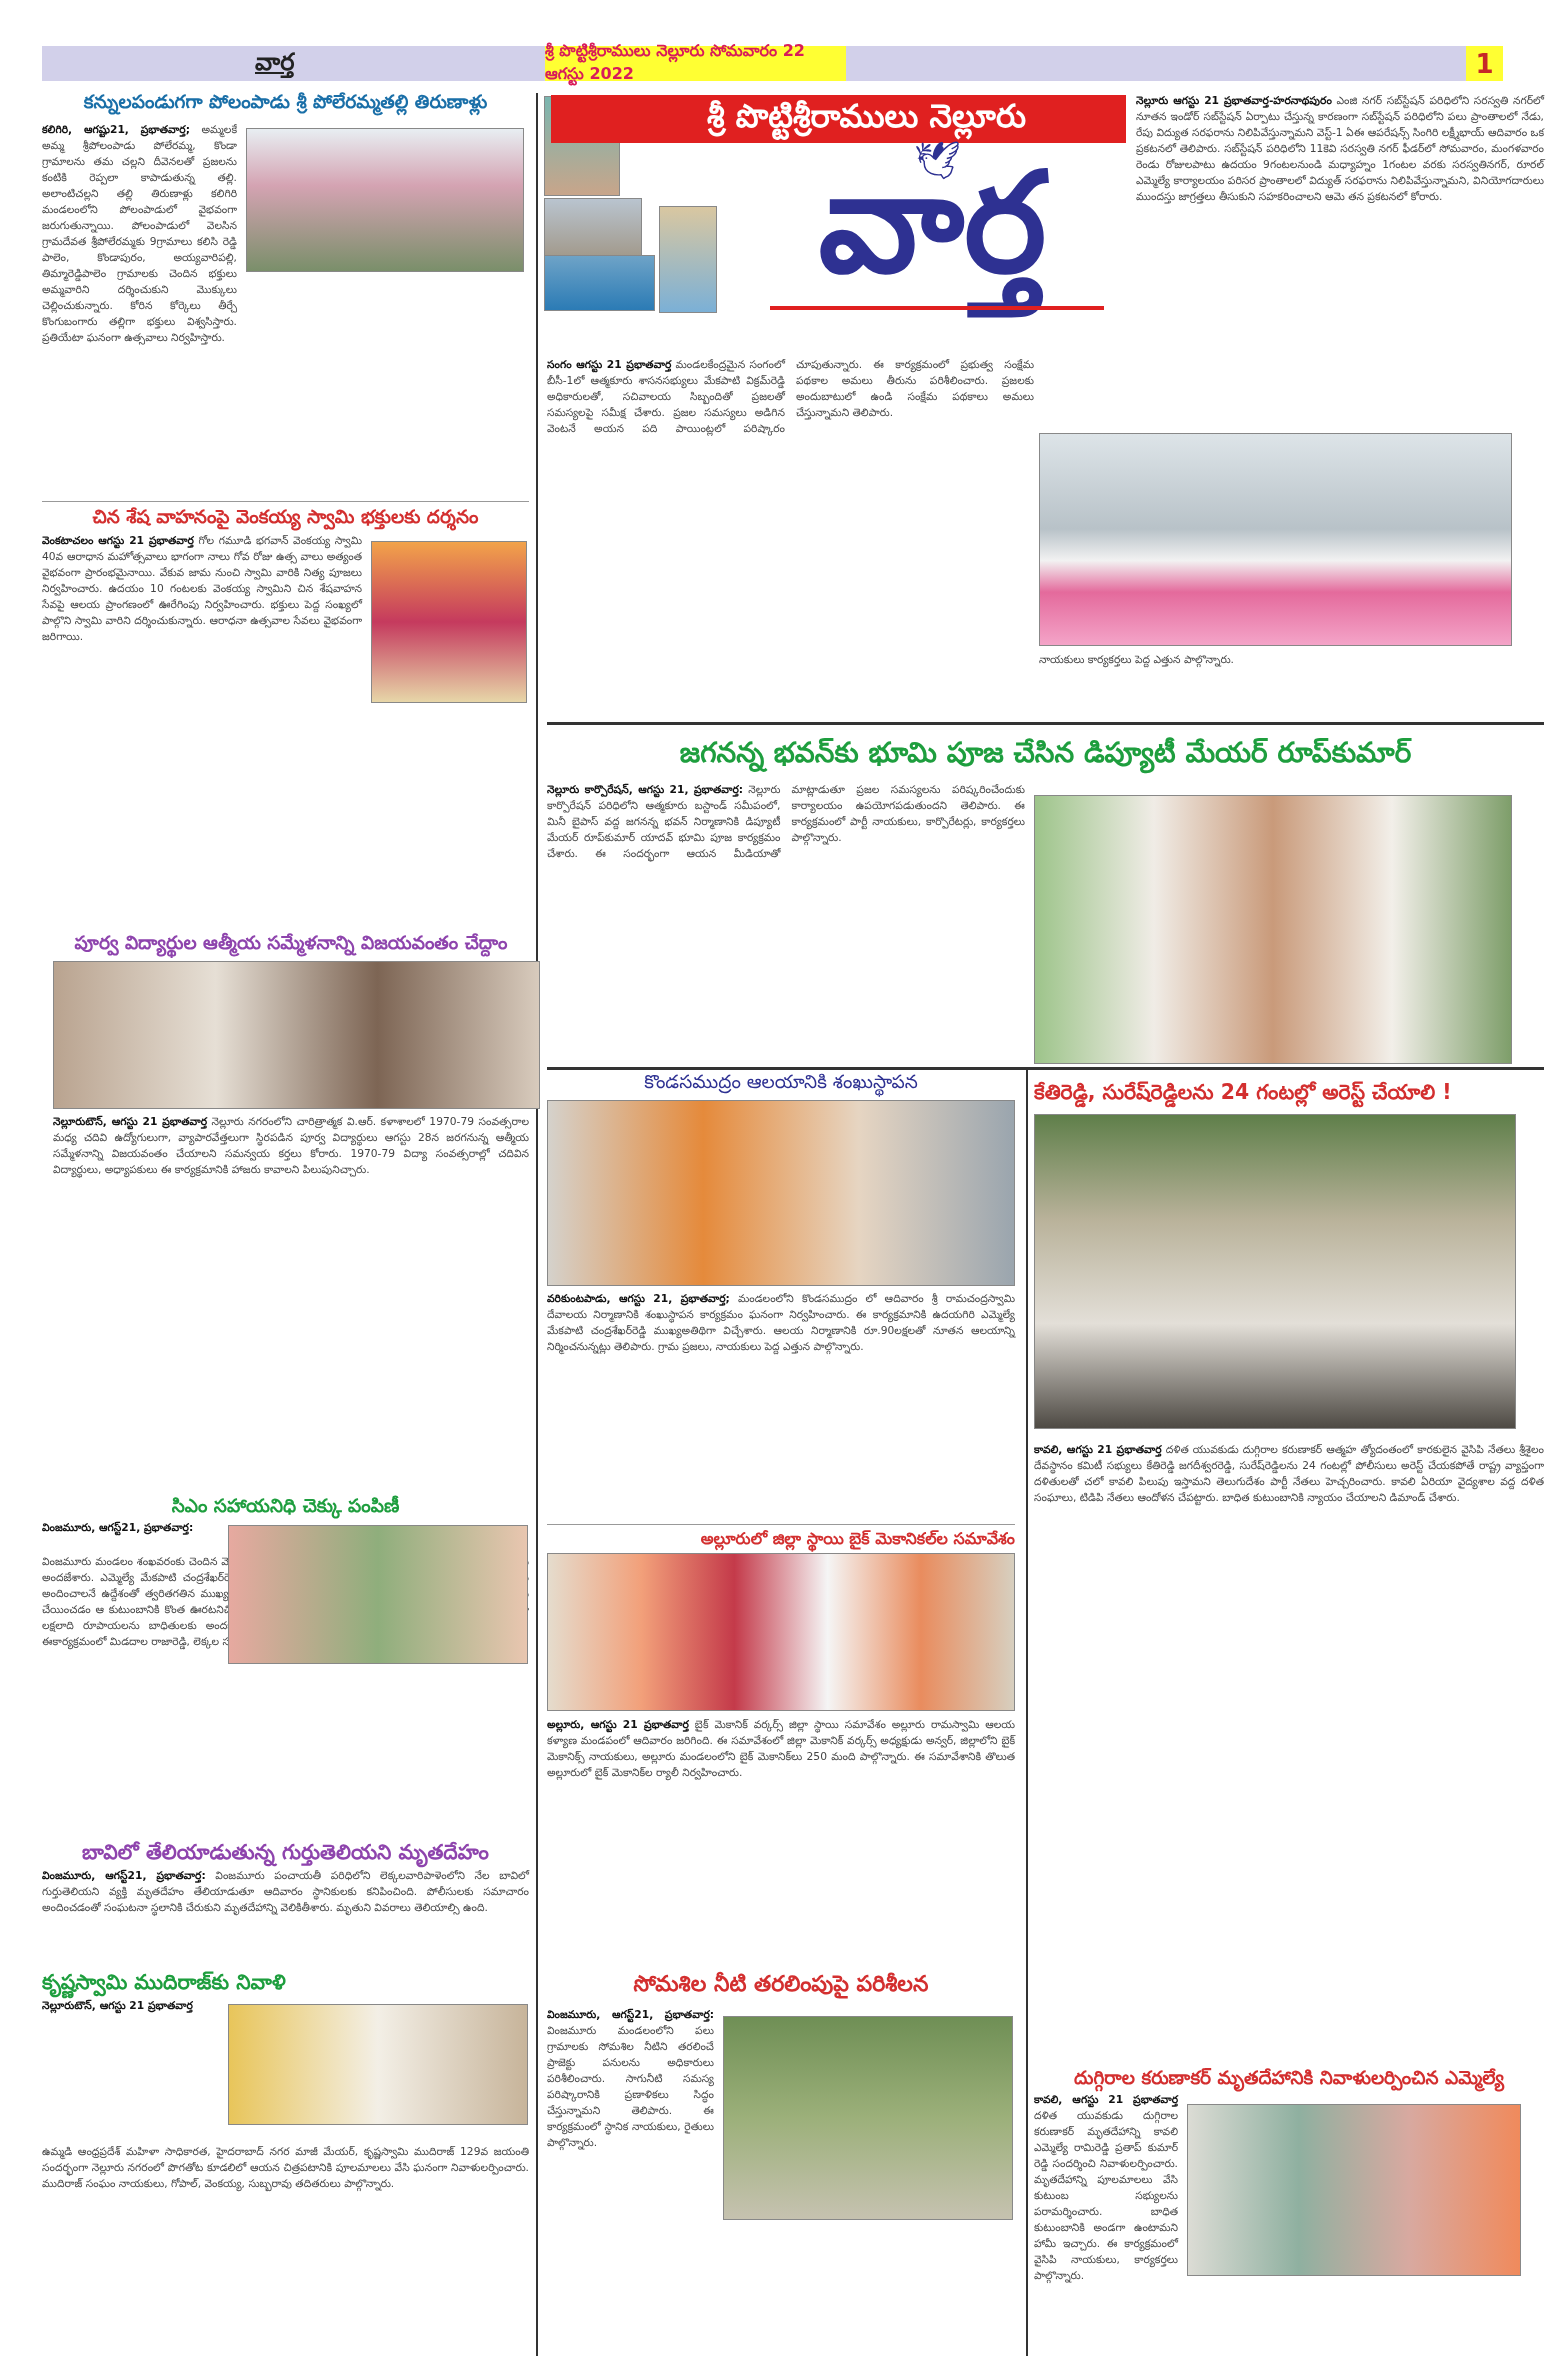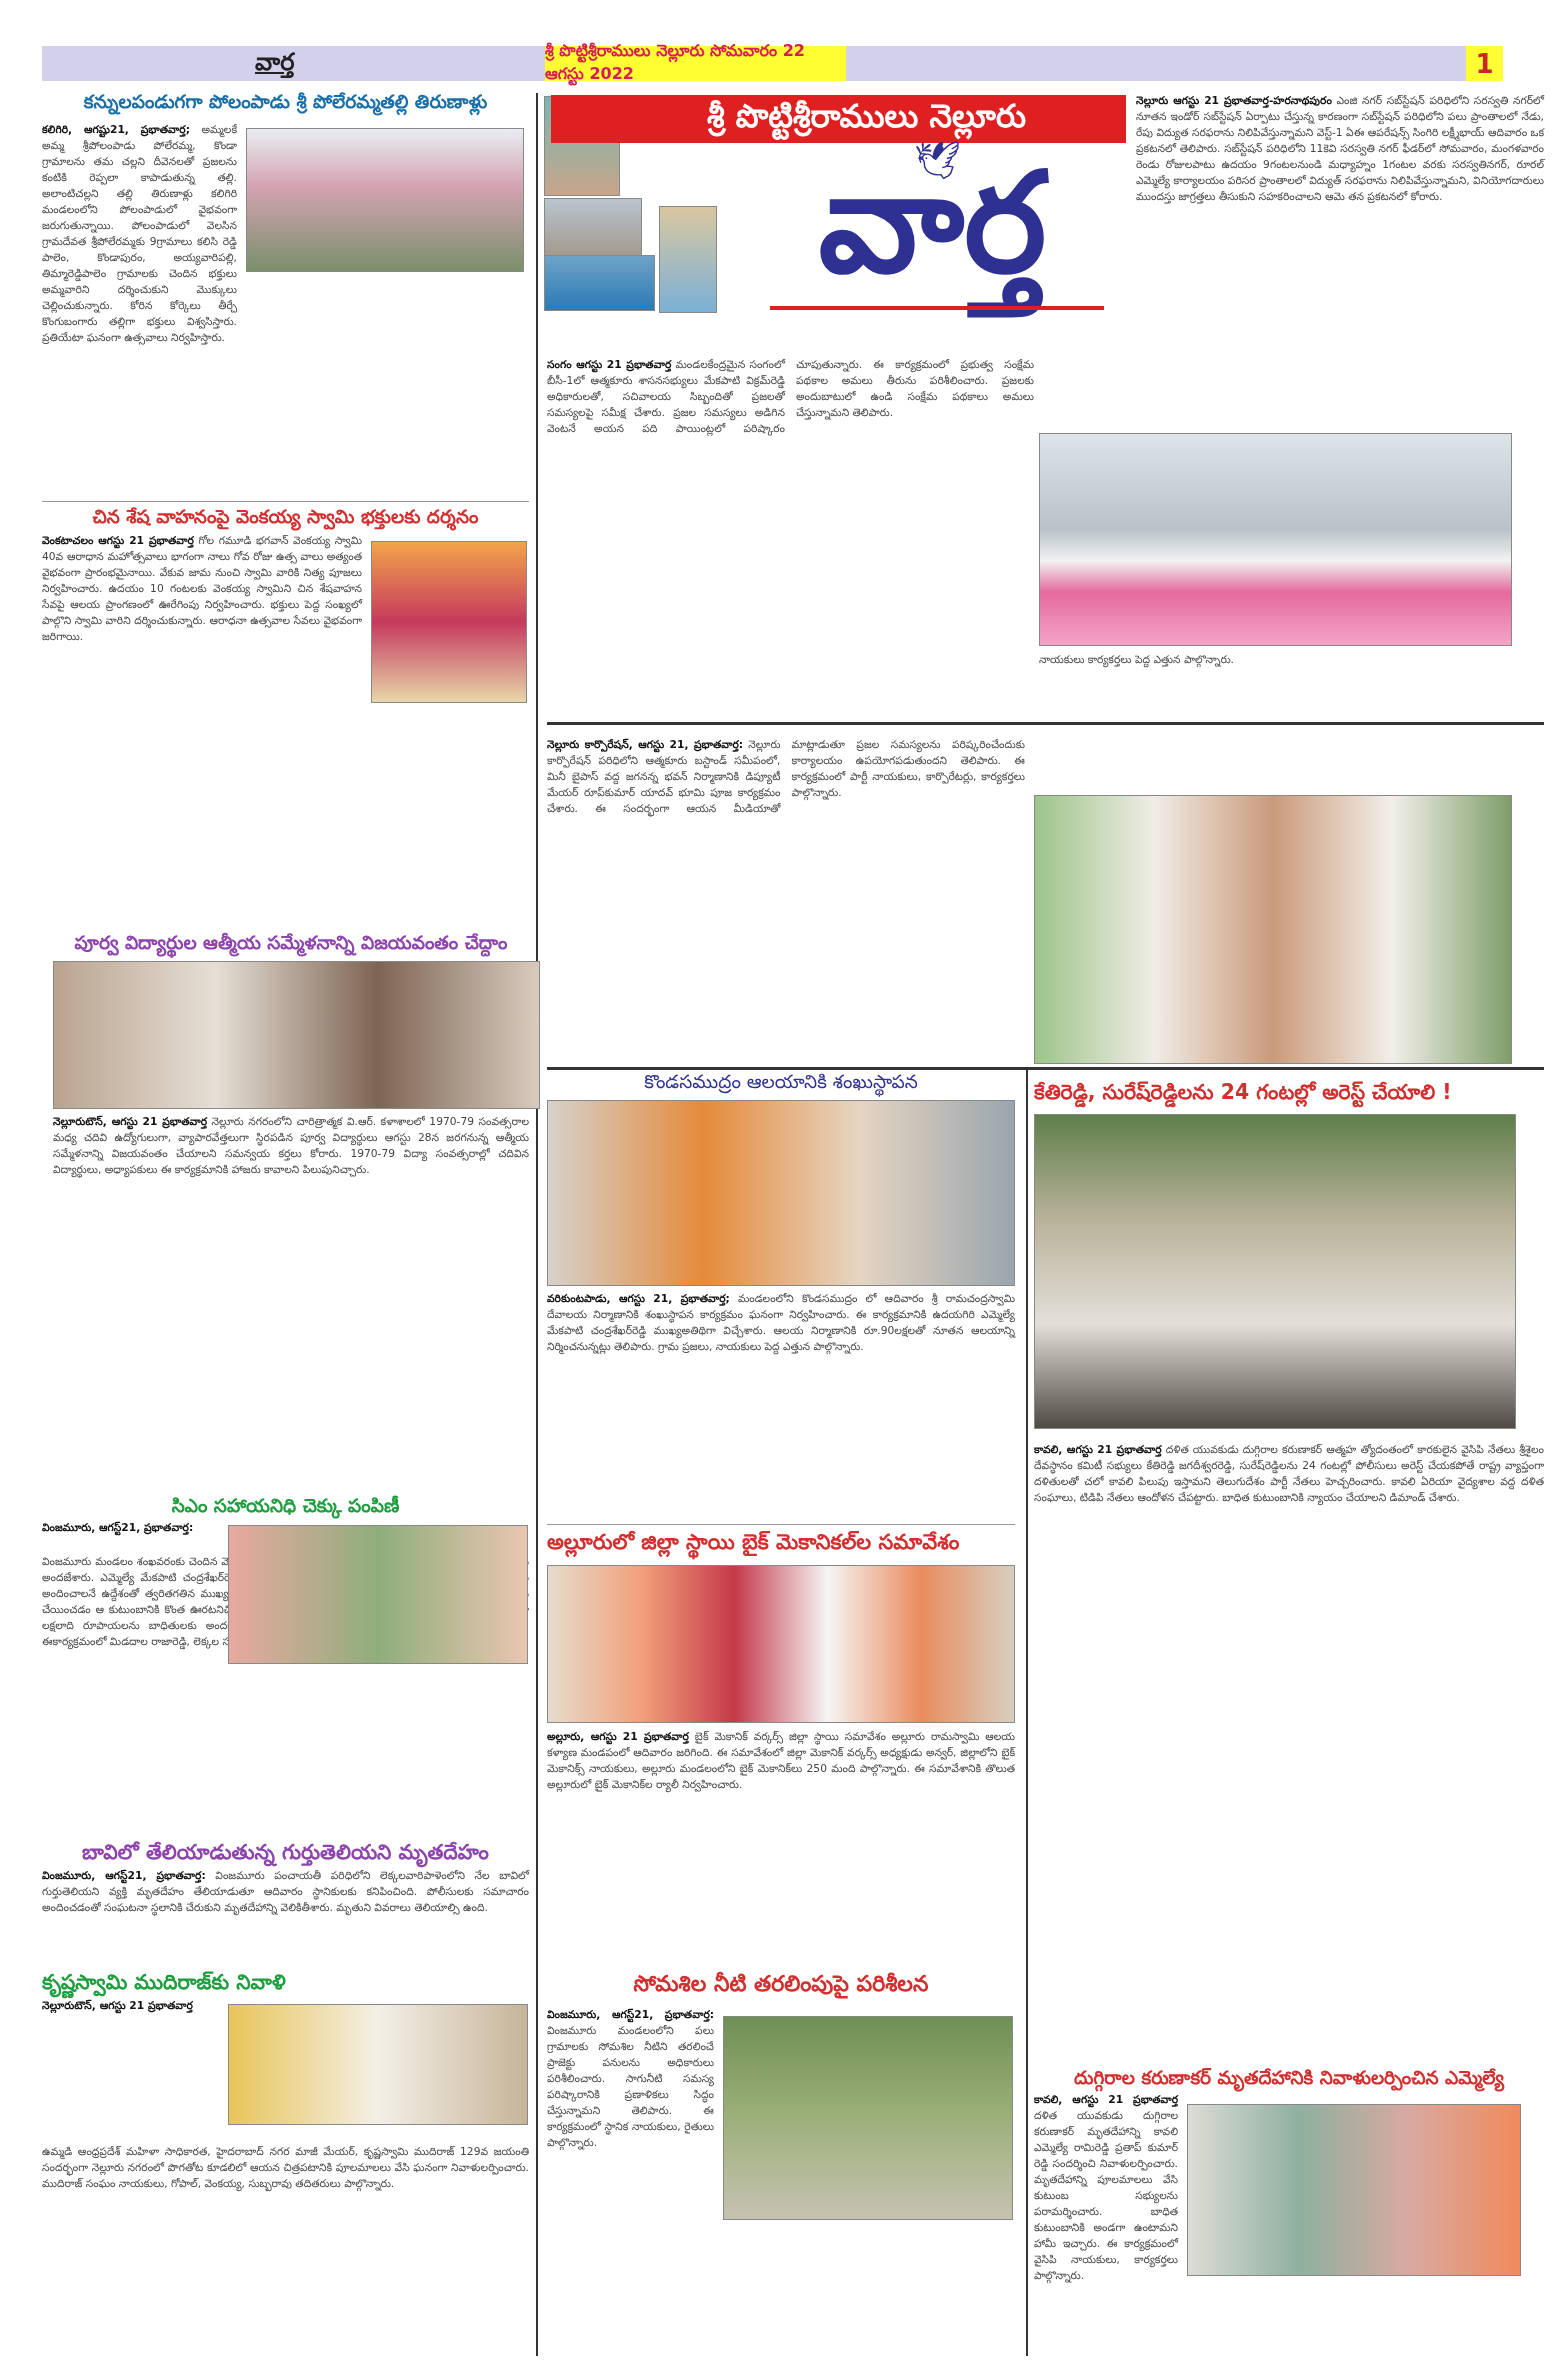--- a/index.html
+++ b/index.html
@@ -107,40 +107,41 @@
   <div class="body-text" style="width:487px;column-count:2;column-gap:11px;height:260px;">
     <b>సంగం ఆగస్టు 21 ప్రభాతవార్త</b>
     <span>మండలకేంద్రమైన సంగంలో బీసీ-1లో ఆత్మకూరు శాసనసభ్యులు మేకపాటి విక్రమ్‌రెడ్డి అధికారులతో, సచివాలయ సిబ్బందితో ప్రజలతో సమస్యలపై సమీక్ష చేశారు. ప్రజల సమస్యలు అడిగిన వెంటనే అయన పది పాయింట్లలో పరిష్కారం చూపుతున్నారు. ఈ కార్యక్రమంలో ప్రభుత్వ సంక్షేమ పథకాల అమలు తీరును పరిశీలించారు. ప్రజలకు అందుబాటులో ఉండి సంక్షేమ పథకాలు అమలు చేస్తున్నామని తెలిపారు.</span>
   </div>
   <div class="abs photo" style="left:492px;top:76px;width:473px;height:213px;background:linear-gradient(#dde4e8 0%,#b8c2c8 45%,#f2f2f2 60%,#e46a9c 75%,#f4a4c8 100%);"></div>
   <div class="abs body-text" style="left:492px;top:295px;">నాయకులు కార్యకర్తలు పెద్ద ఎత్తున పాల్గొన్నారు.</div>
 </div>
 <div class="abs rule-h" style="left:547px;top:722px;width:997px;"></div>
 
 <div class="abs" style="left:547px;top:737px;width:997px;">
+  <div class="headline" style="font-size:28px;color:#1e9e3e;text-align:center;margin-bottom:13px;">జగనన్న భవన్‌కు భూమి పూజ చేసిన డిప్యూటీ మేయర్ రూప్‌కుమార్</div>
   <div class="body-text" style="width:478px;column-count:2;column-gap:11px;height:269px;">
     <b>నెల్లూరు కార్పొరేషన్, ఆగస్టు 21, ప్రభాతవార్త:</b>
     <span>నెల్లూరు కార్పొరేషన్ పరిధిలోని ఆత్మకూరు బస్టాండ్ సమీపంలో, మినీ బైపాస్ వద్ద జగనన్న భవన్ నిర్మాణానికి డిప్యూటీ మేయర్ రూప్‌కుమార్ యాదవ్ భూమి పూజ కార్యక్రమం చేశారు. ఈ సందర్భంగా ఆయన మీడియాతో మాట్లాడుతూ ప్రజల సమస్యలను పరిష్కరించేందుకు కార్యాలయం ఉపయోగపడుతుందని తెలిపారు. ఈ కార్యక్రమంలో పార్టీ నాయకులు, కార్పొరేటర్లు, కార్యకర్తలు పాల్గొన్నారు.</span>
   </div>
   <div class="abs photo" style="left:487px;top:58px;width:478px;height:269px;background:linear-gradient(90deg,#9dc48a,#f0ece6,#c99a7a,#f2efe9,#7e9e6a);"></div>
 </div>
 <div class="abs rule-h" style="left:547px;top:1067px;width:997px;"></div>
 
 <div class="abs" style="left:547px;top:1071px;width:468px;">
   <div class="headline" style="font-size:18.6px;color:#2e3192;text-align:center;font-weight:normal;margin-bottom:7.4px;">కొండసముద్రం ఆలయానికి శంఖుస్థాపన</div>
   <div class="photo" style="width:468px;height:186px;background:linear-gradient(90deg,#d5d2cc,#e58a3b,#e6d5c2,#9aa5ae);"></div>
   <div class="body-text" style="margin-top:5.6px;">
     <b>వరికుంటపాడు,  ఆగస్టు 21,  ప్రభాతవార్త;</b>
     <span>మండలంలోని కొండసముద్రం లో ఆదివారం శ్రీ రామచంద్రస్వామి దేవాలయ నిర్మాణానికి శంఖుస్థాపన కార్యక్రమం ఘనంగా నిర్వహించారు. ఈ కార్యక్రమానికి ఉదయగిరి ఎమ్మెల్యే మేకపాటి చంద్రశేఖర్‌రెడ్డి ముఖ్యఅతిథిగా విచ్చేశారు. ఆలయ నిర్మాణానికి రూ.90లక్షలతో నూతన ఆలయాన్ని నిర్మించనున్నట్లు తెలిపారు. గ్రామ ప్రజలు, నాయకులు పెద్ద ఎత్తున పాల్గొన్నారు.</span>
   </div>
 </div>
 
 <div class="abs rule-h" style="left:547px;top:1524px;width:468px;height:0.9px;background:#999;"></div>
 <div class="abs" style="left:547px;top:1530px;width:468px;">
-  <div class="headline" style="font-size:21px;color:#d32f2f;text-align:left;margin-bottom:11px;">అల్లూరులో జిల్లా స్థాయి బైక్ మెకానికల్‌ల సమావేశం</div>
+  <div class="headline" style="font-size:16px;color:#d32f2f;text-align:right;margin-bottom:5px;">అల్లూరులో జిల్లా స్థాయి బైక్ మెకానికల్‌ల సమావేశం</div>
   <div class="photo" style="width:468px;height:158px;background:linear-gradient(90deg,#e5dccd,#f2a07a,#c43a4a,#f5f5f5,#e98c5e,#d7cfbf);"></div>
   <div class="body-text" style="margin-top:5.6px;">
     <b>అల్లూరు, ఆగస్టు 21 ప్రభాతవార్త</b>
     <span>బైక్ మెకానిక్ వర్కర్స్ జిల్లా స్థాయి సమావేశం అల్లూరు రామస్వామి ఆలయ కళ్యాణ మండపంలో ఆదివారం జరిగింది. ఈ సమావేశంలో జిల్లా మెకానిక్ వర్కర్స్ అధ్యక్షుడు అన్వర్, జిల్లాలోని బైక్ మెకానిక్స్ నాయకులు, అల్లూరు మండలంలోని బైక్ మెకానిక్‌లు 250 మంది పాల్గొన్నారు. ఈ సమావేశానికి తొలుత అల్లూరులో బైక్ మెకానిక్‌ల ర్యాలీ నిర్వహించారు.</span>
   </div>
 </div>
 
 <div class="abs" style="left:547px;top:1971px;width:468px;">
   <div class="headline" style="font-size:22px;color:#d32f2f;text-align:center;margin-bottom:11px;">సోమశిల నీటి తరలింపుపై పరిశీలన</div>
   <div class="abs photo" style="left:176px;top:45px;width:290px;height:204px;background:linear-gradient(#6f8f55,#9cb07a,#c6c2b0);"></div>

